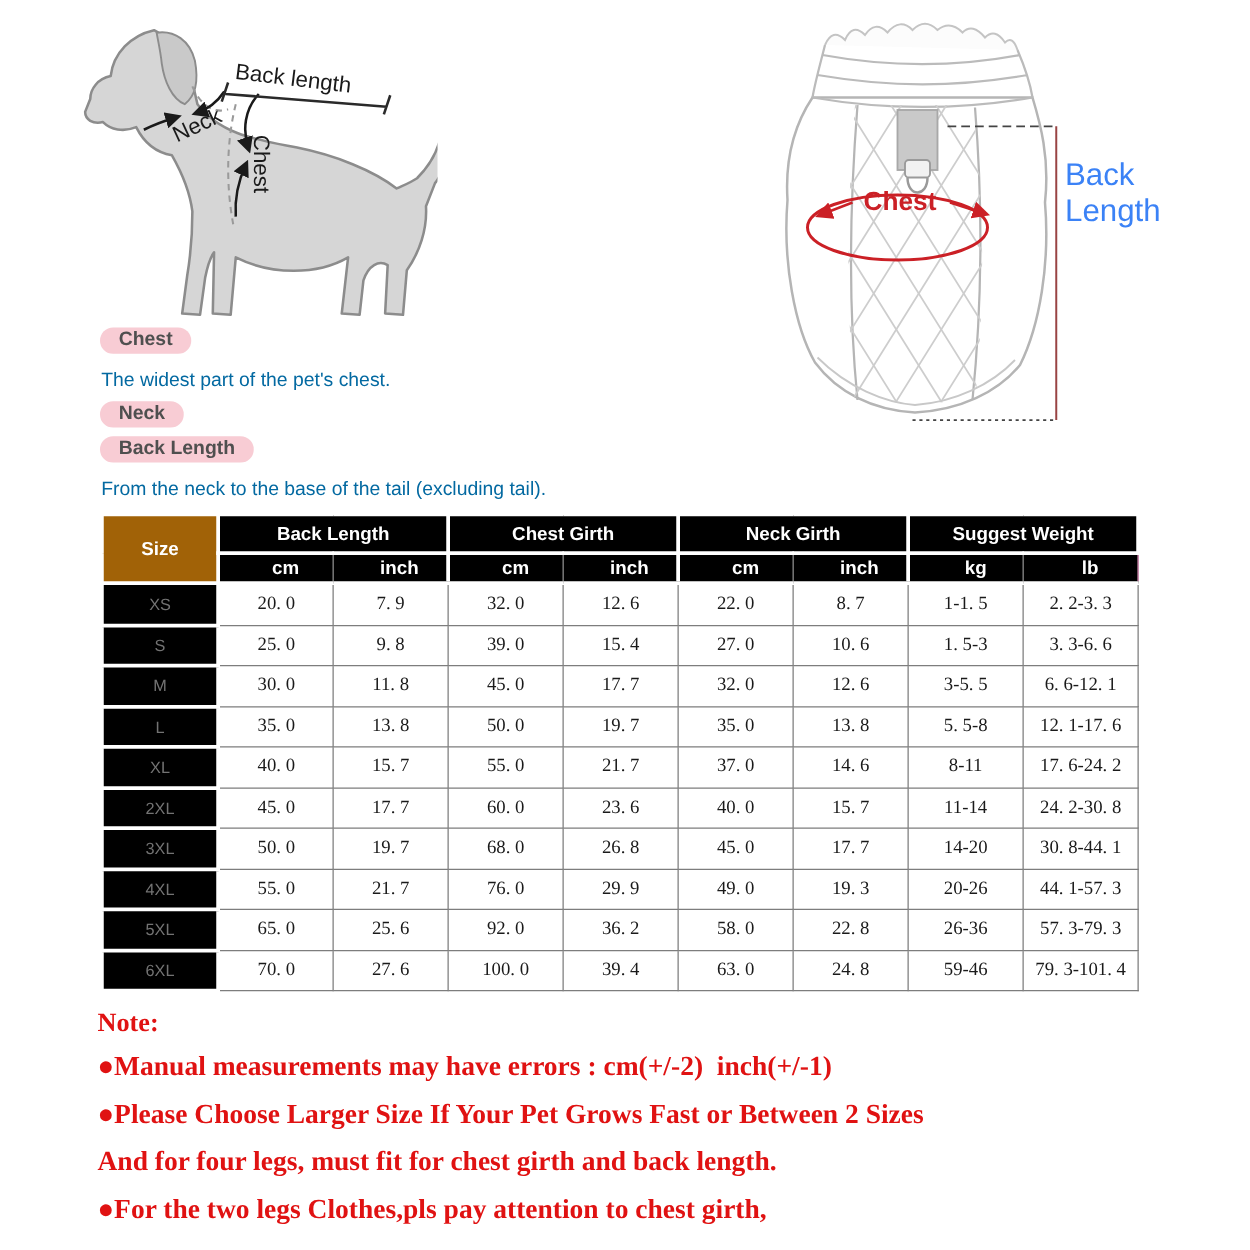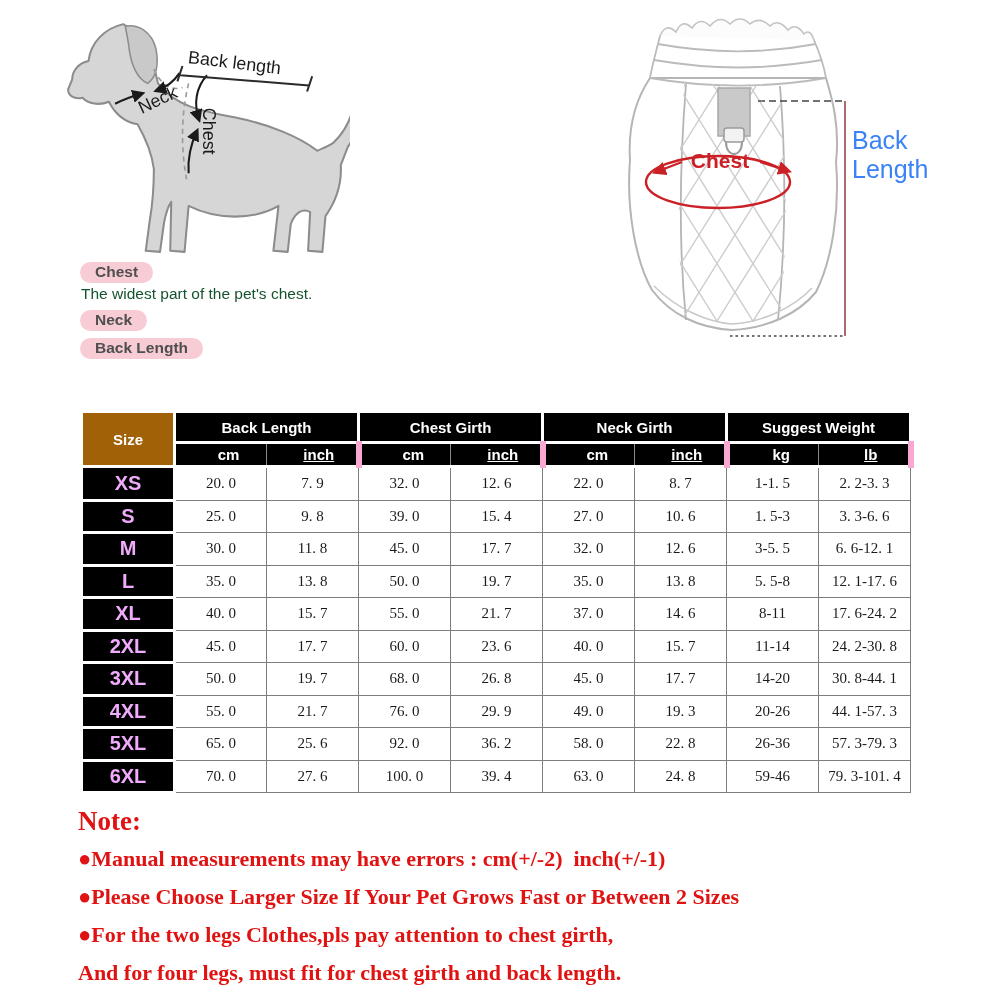--- a/index.html
+++ b/index.html
@@ -14,44 +14,44 @@
         font-size:25px;line-height:29px;color:#3b82f6;}
   .tolerance{position:absolute;left:638px;top:360px;
         font-family:"Liberation Serif",serif;font-weight:bold;font-size:26px;
         color:#c41414;white-space:pre-wrap;}
 
   
   .defs{position:absolute;left:80px;top:262px;width:500px;}
   .def-item{margin-bottom:7px;}
   .pill{display:inline-block;background:#f8ccd4;border-radius:11px;
         padding:1px 15px 2px 15px;font-size:15.5px;font-weight:600;color:#4f4f4f;}
-  .def-text{font-size:15.5px;color:#14532d;margin-top:2px;margin-left:1px;}
+  .def-text{font-size:15.5px;color:#0369a1;margin-top:13px;margin-left:1px;}
 
   
   .size-table{position:absolute;left:80px;top:410px;width:829px;
         border-collapse:collapse;table-layout:fixed;}
   .size-table th,.size-table td{text-align:center;vertical-align:middle;padding:0;}
   .size-table .hg{background:#000;color:#fff;border:3px solid #fff;
         font-size:15px;font-weight:bold;height:28px;}
   .size-table .corner{background:#a16207;color:#fff;border:3px solid #fff;
         font-size:15px;font-weight:bold;}
   .size-table .hu{background:#000;color:#fff;border-top:3px solid #fff;
         border-bottom:3px solid #fff;font-size:15px;font-weight:bold;height:21px;padding-left:15px;}
   .size-table .u1{border-left:3px solid #fff;border-right:1px solid #888;}
-  .size-table .u2{border-left:1px solid #888;border-right:6px solid #f9a8d4;text-decoration:underline;}
-  .size-table .rh{background:#000;color:#f0abfc;border:3px solid #fff;
-        font-size:20px;font-weight:bold;}
+  .size-table .u2{border-left:1px solid #888;border-right:1px solid #f9a8d4;}
+  .size-table .rh{background:#000;color:#737373;border:3px solid #fff;
+        font-size:13px;font-weight:normal;}
   .size-table td{background:#fff;color:#1a1a1a;border:1px solid #7d7d7d;
         font-family:"Liberation Serif",serif;font-size:15px;height:31.5px;
         white-space:pre;}
 
   
   .notes{position:absolute;left:78px;top:806px;width:800px;
         font-family:"Liberation Serif",serif;font-weight:bold;color:#e01212;}
-  .note-title{font-size:27px;margin-bottom:10px;}
+  .note-title{font-size:21px;margin-bottom:10px;}
   .note-line{font-size:22px;line-height:24px;margin-bottom:14px;white-space:pre-wrap;}
 </style>
 </head>
 <body>
 
 <div class="page">
 
   <svg class="dog-svg" viewBox="0 0 280 235" xmlns="http://www.w3.org/2000/svg">
     <defs>
       <marker id="ahb" viewBox="0 0 10 10" refX="7" refY="5" markerWidth="6.5" markerHeight="6.5" orient="auto-start-reverse">
@@ -150,20 +150,21 @@
   <div class="defs">
     <div class="def-item">
       <span class="pill">Chest</span>
       <div class="def-text">The widest part of the pet's chest.</div>
     </div>
     <div class="def-item">
       <span class="pill">Neck</span>
     </div>
     <div class="def-item">
       <span class="pill">Back Length</span>
+      <div class="def-text">From the neck to the base of the tail (excluding tail).</div>
     </div>
   </div>
 
   <table class="size-table">
     <colgroup>
       <col style="width:93px">
         <col style="width:92px">
         <col style="width:92px">
       <col style="width:92px">
         <col style="width:92px">
@@ -302,17 +303,17 @@
         <td>59-46</td>
         <td>79. 3-101. 4</td>
       </tr>
     </tbody>
   </table>
 
   <div class="notes">
     <div class="note-title">Note:</div>
     <div class="note-line">●Manual measurements may have errors : cm(+/-2)  inch(+/-1)</div>
     <div class="note-line">●Please Choose Larger Size If Your Pet Grows Fast or Between 2 Sizes</div>
+    <div class="note-line">And for four legs, must fit for chest girth and back length.</div>
     <div class="note-line">●For the two legs Clothes,pls pay attention to chest girth,</div>
-    <div class="note-line">And for four legs, must fit for chest girth and back length.</div>
   </div>
 
 </div>
 
 </body></html>

